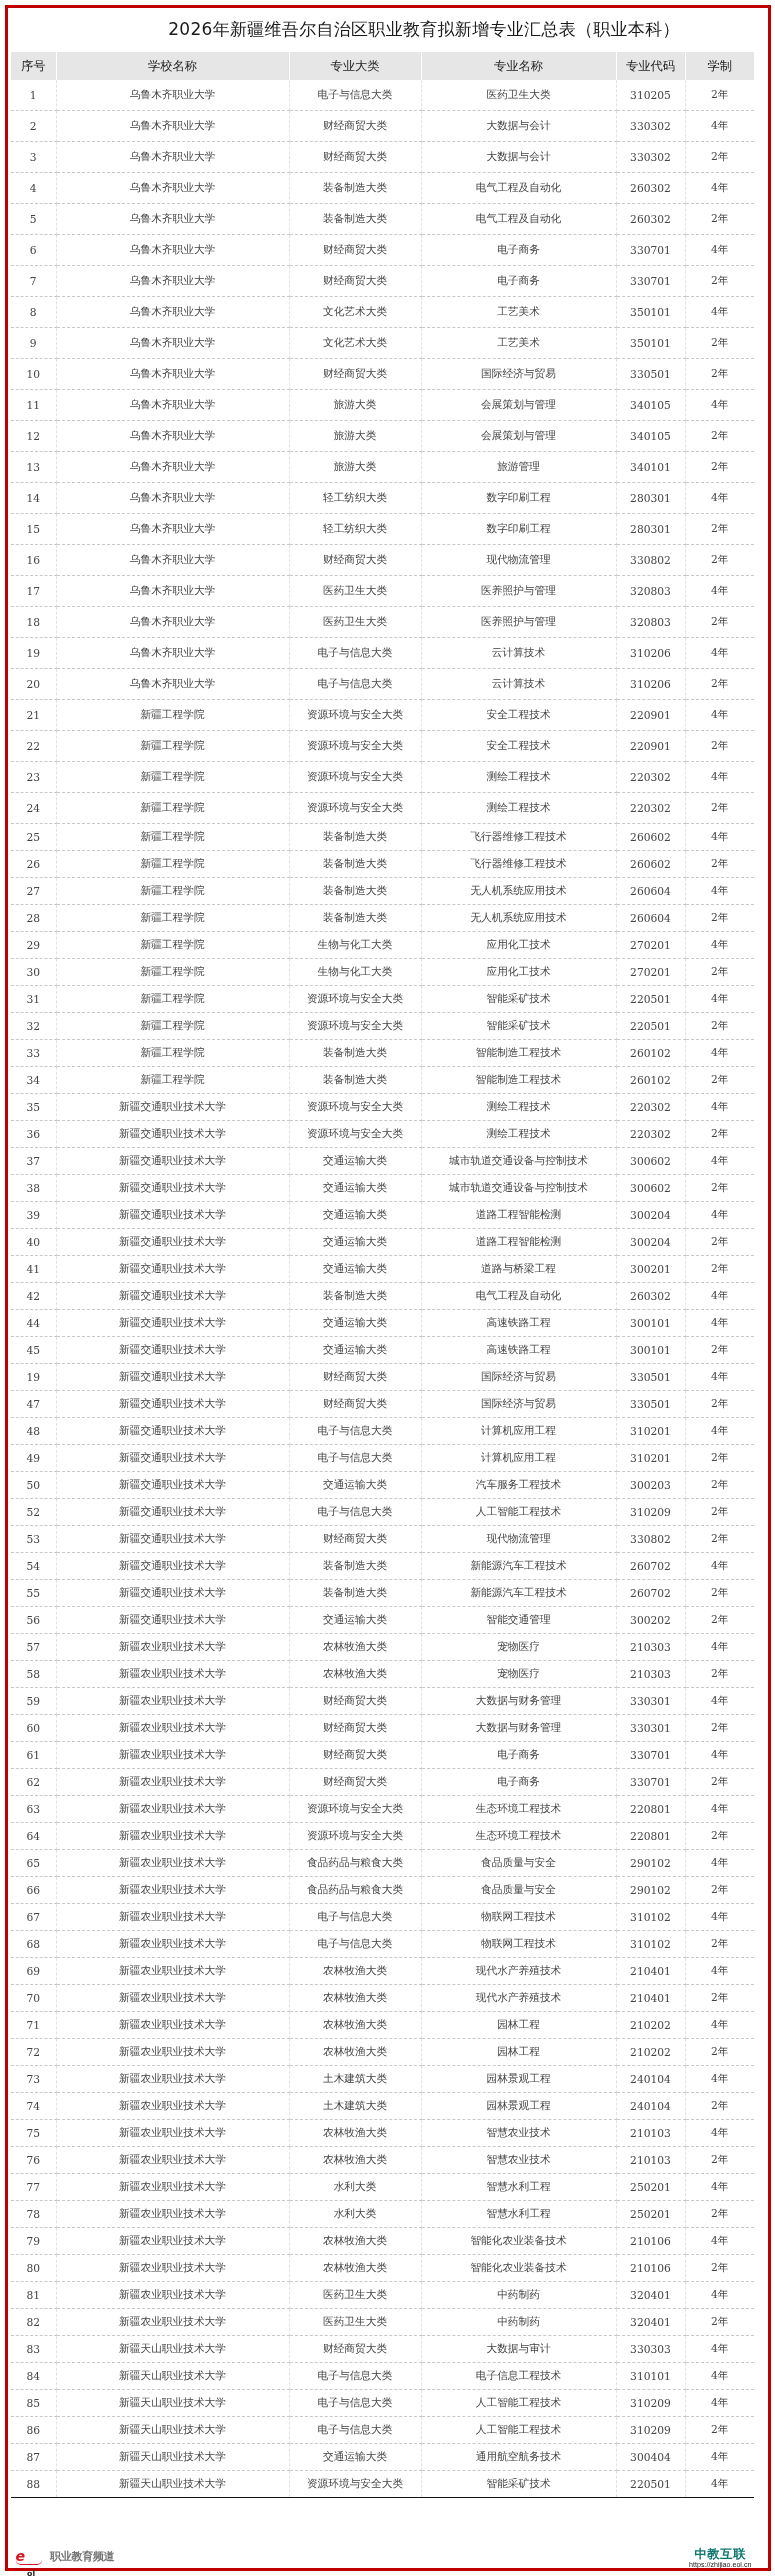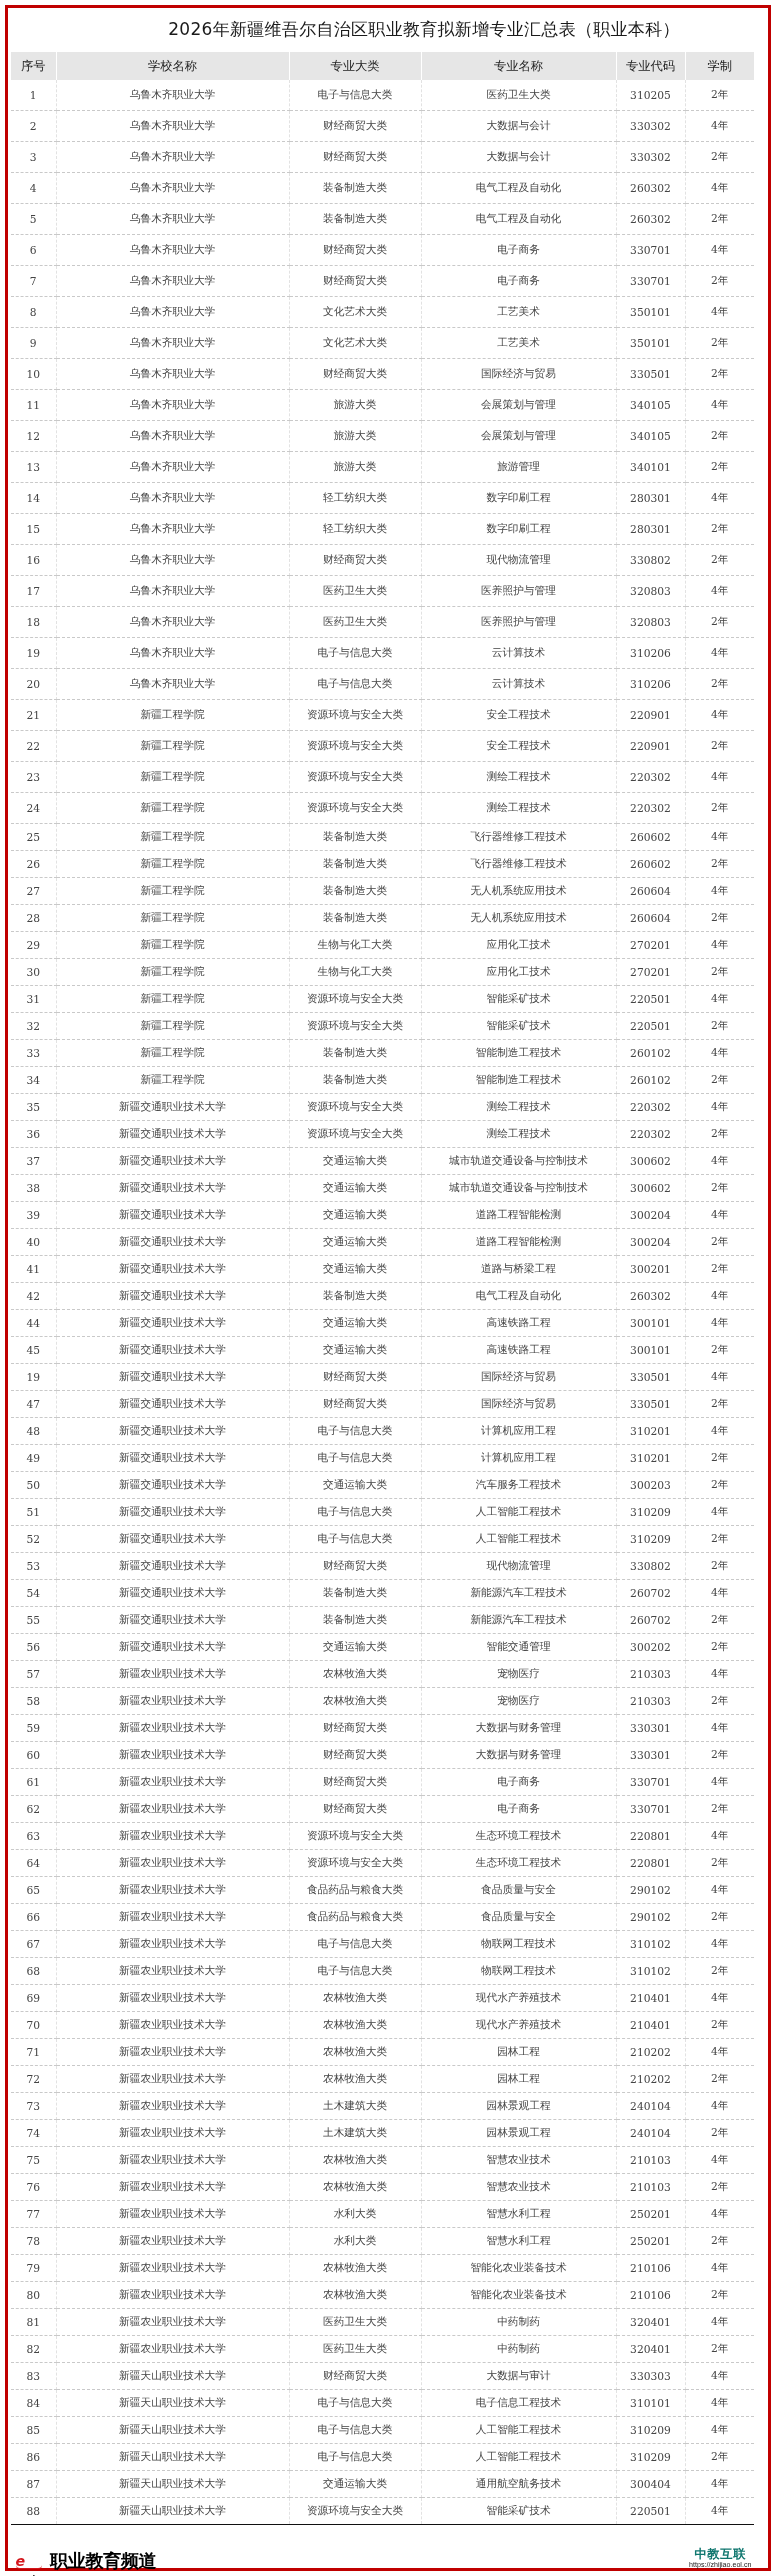--- a/index.html
+++ b/index.html
@@ -22,21 +22,21 @@
   tr.short td { height: 26px; }
   tr.lastrow td { border-bottom: 1.9px solid #111; }
   .footer-left { position: absolute; left: 15.5px; top: 2549px; display: flex; align-items: center; }
   .logo-mark { position: relative; width: 32px; height: 14.2px; }
   .logo-mark .e { position: absolute; left: 0; top: 0; font-family: "DejaVu Sans", sans-serif;
                   font-weight: bold; font-style: italic; font-size: 14.2px; color: #d4161c; line-height: 14.2px; }
   .logo-mark .ol { position: absolute; left: 11.6px; top: 20px; font-family: "DejaVu Sans", sans-serif;
                    font-weight: bold; font-size: 7.8px; color: #222; }
   .logo-mark .swoosh { position: absolute; left: 0; top: 11px; width: 26px; height: 3.2px;
                        border-bottom: 1.9px solid #d4161c; border-radius: 0 0 26px 26px; }
-  .channel { font-family: "DejaVu Sans", sans-serif; font-weight: bold; font-size: 18px; color: #000000;
+  .channel { font-family: "DejaVu Sans", sans-serif; font-weight: bold; font-size: 11px; color: #737373;
              margin-left: 2.6px; letter-spacing: -0.3px; }
   .footer-right { position: absolute; right: 24.6px; top: 2547px; text-align: center; }
   .brand { font-family: "DejaVu Sans", sans-serif; font-weight: bold; font-size: 12.3px; color: #0f766e;
            letter-spacing: 0.6px; line-height: 14.2px; }
   .url { font-family: "Liberation Sans", sans-serif; font-size: 7.1px; color: #222; line-height: 8.4px; }
 </style>
 </head>
 <body>
 
 <div class="frame"></div>
@@ -449,28 +449,20 @@
       </tr>
       <tr class="short">
         <td>50</td>
         <td>新疆交通职业技术大学</td>
         <td>交通运输大类</td>
         <td>汽车服务工程技术</td>
         <td>300203</td>
         <td>2年</td>
       </tr>
       <tr class="short">
-        <td>51</td>
-        <td>新疆交通职业技术大学</td>
-        <td>电子与信息大类</td>
-        <td>人工智能工程技术</td>
-        <td>310209</td>
-        <td>4年</td>
-      </tr>
-      <tr class="short">
         <td>52</td>
         <td>新疆交通职业技术大学</td>
         <td>电子与信息大类</td>
         <td>人工智能工程技术</td>
         <td>310209</td>
         <td>2年</td>
       </tr>
       <tr class="short">
         <td>53</td>
         <td>新疆交通职业技术大学</td>

